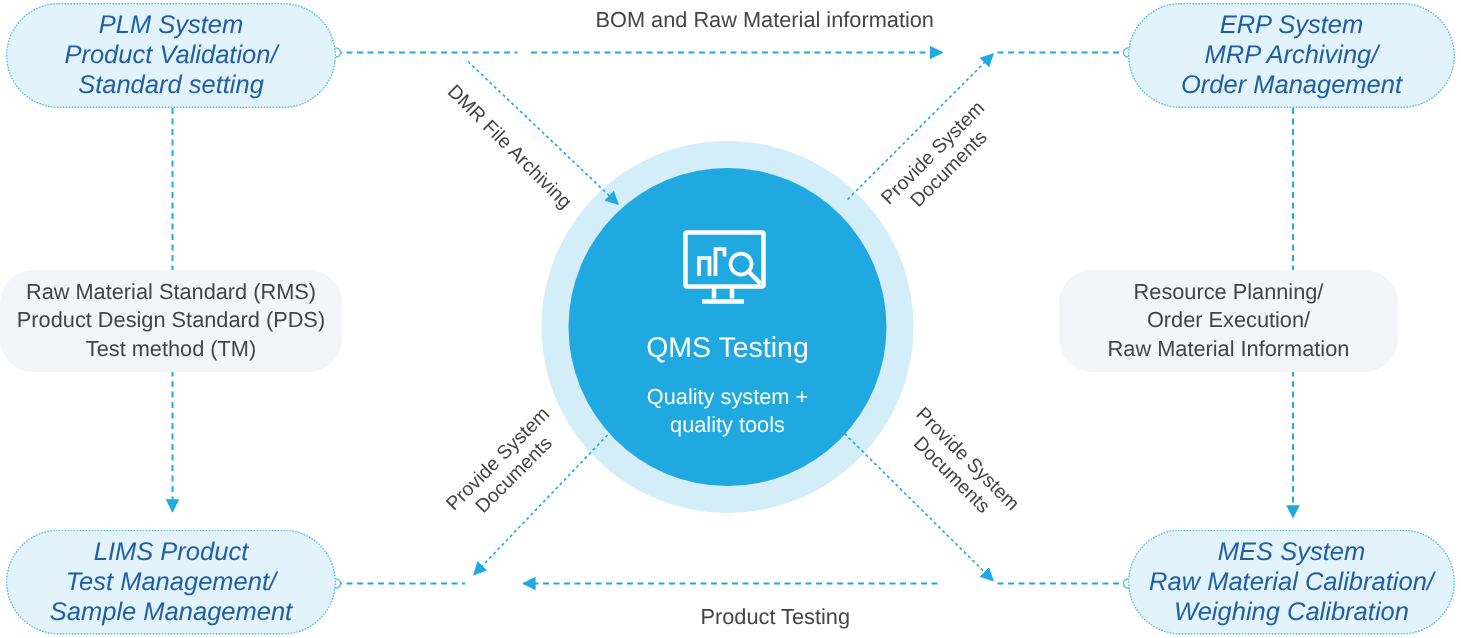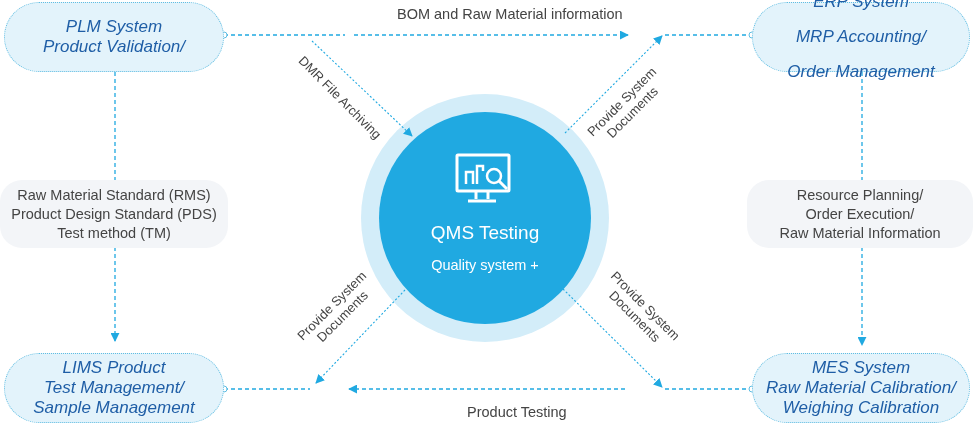--- a/index.html
+++ b/index.html
@@ -61,43 +61,44 @@
 
   <circle cx="224" cy="35" r="3" fill="#fff" stroke="#5fbde2" stroke-width="1"></circle>
   <circle cx="752" cy="35" r="3" fill="#fff" stroke="#5fbde2" stroke-width="1"></circle>
   <circle cx="224" cy="389" r="3" fill="#fff" stroke="#5fbde2" stroke-width="1"></circle>
   <circle cx="752" cy="389" r="3" fill="#fff" stroke="#5fbde2" stroke-width="1"></circle>
 </svg>
 
 <div class="pill" style="left:4px;top:2px;width:220px;height:70px;">
   <span>PLM System</span>
   <span>Product Validation/</span>
+  <span>Standard setting</span>
 </div>
-<div class="pill" style="left:752px;top:2px;width:218px;height:70px;gap:15px;">
+<div class="pill" style="left:752px;top:2px;width:218px;height:70px;">
   <span>ERP System</span>
-  <span>MRP Accounting/</span>
+  <span>MRP Archiving/</span>
   <span>Order Management</span>
 </div>
 <div class="pill" style="left:4px;top:353px;width:220px;height:70px;">
   <span>LIMS Product</span>
   <span>Test Management/</span>
   <span>Sample Management</span>
 </div>
 <div class="pill" style="left:752px;top:353px;width:218px;height:70px;">
   <span>MES System</span>
   <span>Raw Material Calibration/</span>
   <span>Weighing Calibration</span>
 </div>
 
 <div class="note" style="left:0px;top:180px;width:228px;height:68px;">
   <span>Raw Material Standard (RMS)</span>
   <span>Product Design Standard (PDS)</span>
   <span>Test method (TM)</span>
 </div>
-<div class="note" style="left:747px;top:180px;width:226px;height:68px;">
+<div class="note" style="left:706px;top:180px;width:226px;height:68px;">
   <span>Resource Planning/</span>
   <span>Order Execution/</span>
   <span>Raw Material Information</span>
 </div>
 
 <div class="lbl" style="left:361px;top:6px;">BOM and Raw Material information</div>
 <div class="lbl" style="left:431px;top:404px;">Product Testing</div>
 
 <div class="rot" style="left:270px;top:90px;width:140px;transform:rotate(45deg);">
   <span>DMR File Archiving</span>
@@ -121,13 +122,14 @@
   <line x1="34" y1="39" x2="34" y2="47" stroke="#fff" stroke-width="3"></line>
   <line x1="14" y1="49" x2="42" y2="49" stroke="#fff" stroke-width="3"></line>
   <path d="M12,32 V20 H19 V32" fill="none" stroke="#fff" stroke-width="2.5"></path>
   <path d="M23,32 V14 H29 V19" fill="none" stroke="#fff" stroke-width="2.5"></path>
   <circle cx="40" cy="24" r="7" fill="#20a9e1" stroke="#fff" stroke-width="2.5"></circle>
   <line x1="45" y1="29" x2="53" y2="37" stroke="#fff" stroke-width="3"></line>
 </svg>
 <div class="center-title">QMS Testing</div>
 <div class="center-sub">
   <span>Quality system +</span>
+  <span>quality tools</span>
 </div>
 
 </body></html>

